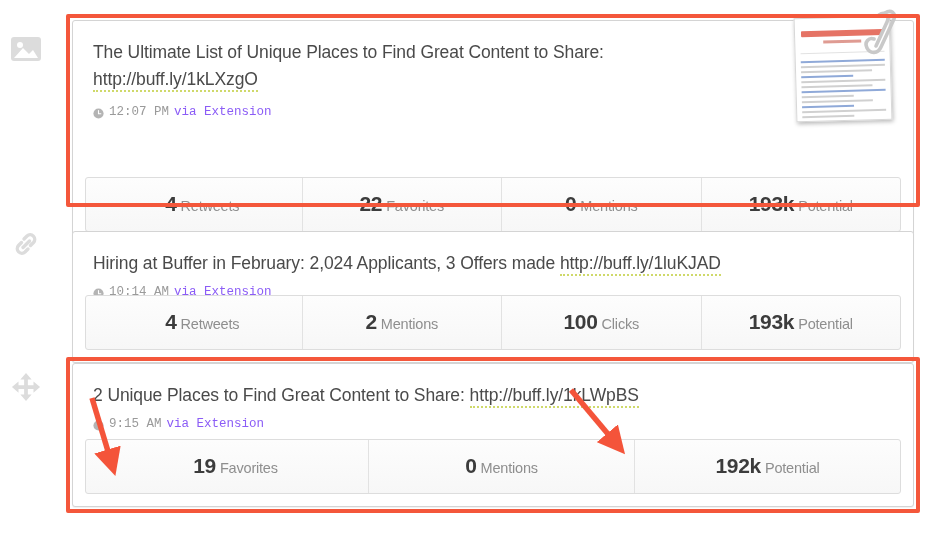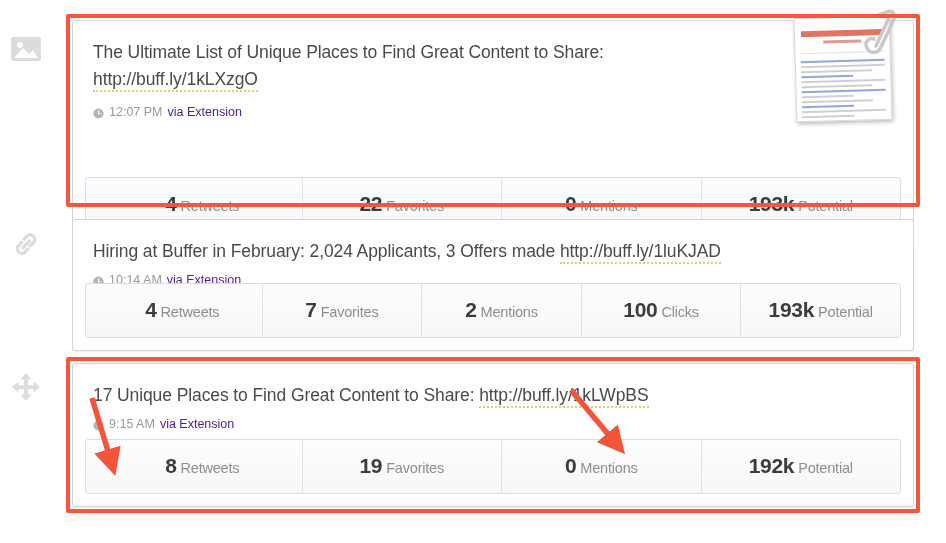--- a/index.html
+++ b/index.html
@@ -57,21 +57,21 @@
     position: absolute;
     left: 72px;
     width: 842px;
     box-sizing: border-box;
     background: #ffffff;
     border: 1px solid #d4d4d4;
     border-radius: 3px;
     box-shadow: 0 1px 1px rgba(0,0,0,0.06);
   }
   #card-1 { top: 20px;  height: 225px; }
-  #card-2 { top: 219px; height: 132px; }
+  #card-2 { top: 231px; height: 132px; }
   #card-3 { top: 363px; height: 144px; }
 
   .card-body {
     position: relative;
     padding: 18px 20px 0 20px;
   }
   .post-text {
     font-size: 17.5px;
     line-height: 27px;
     color: #4a4a4a;
@@ -84,32 +84,33 @@
     border-bottom: 2px dotted #cfd96a;
     padding-bottom: 1px;
   }
   .meta {
     margin-top: 12px;
     font-size: 12.5px;
     color: #a9a9a9;
     display: flex;
     align-items: center;
     gap: 5px;
+    font-family: Liberation Mono, monospace;
   }
   .meta .clock-icon {
     display: inline-block;
     width: 11px;
     height: 11px;
     position: relative;
     top: 1px;
     color: #b4b4b4;
   }
   .meta .clock-icon svg { display: block; }
   .meta-time { color: #9a9a9a; }
-  .meta-source { color: #4c1d95; }
+  .meta-source { color: #8b5cf6; }
 
   
   .thumb-wrap {
     position: absolute;
     right: 14px;
     top: -14px;
     width: 110px;
     height: 118px;
     z-index: 3;
   }
@@ -303,53 +304,47 @@
       </span>
       <span class="meta-time">10:14 AM</span>
       <span class="meta-source">via Extension</span>
     </div>
   </div>
   <div class="stats">
     <div class="stat">
       <span class="stat-value">4</span><span class="stat-label">Retweets</span>
     </div>
     <div class="stat">
-      <span class="stat-value">7</span><span class="stat-label">Favorites</span>
-    </div>
-    <div class="stat">
       <span class="stat-value">2</span><span class="stat-label">Mentions</span>
     </div>
     <div class="stat">
       <span class="stat-value">100</span><span class="stat-label">Clicks</span>
     </div>
     <div class="stat">
       <span class="stat-value">193k</span><span class="stat-label">Potential</span>
     </div>
   </div>
 </div>
 
 <div class="card" id="card-3">
   <div class="card-body">
-    <div class="post-text" style="max-width:800px"><span>17 Unique Places to Find Great Content to Share: </span><a class="post-link" href="#">http://buff.ly/1kLWpBS</a></div>
+    <div class="post-text" style="max-width:800px"><span>2 Unique Places to Find Great Content to Share: </span><a class="post-link" href="#">http://buff.ly/1kLWpBS</a></div>
     <div class="meta" style="margin-top:8px">
       <span class="clock-icon">
         <svg width="11" height="11" viewBox="0 0 16 16" fill="currentColor" aria-hidden="true">
           <circle cx="8" cy="8" r="7.4"></circle>
           <path d="M8 3.6 L8 8.4 L11.4 8.4" stroke="#ffffff" stroke-width="1.6" fill="none" stroke-linecap="round"></path>
         </svg>
       </span>
       <span class="meta-time">9:15 AM</span>
       <span class="meta-source">via Extension</span>
     </div>
   </div>
   <div class="stats">
     <div class="stat">
-      <span class="stat-value">8</span><span class="stat-label">Retweets</span>
-    </div>
-    <div class="stat">
       <span class="stat-value">19</span><span class="stat-label">Favorites</span>
     </div>
     <div class="stat">
       <span class="stat-value">0</span><span class="stat-label">Mentions</span>
     </div>
     <div class="stat">
       <span class="stat-value">192k</span><span class="stat-label">Potential</span>
     </div>
   </div>
 </div>

